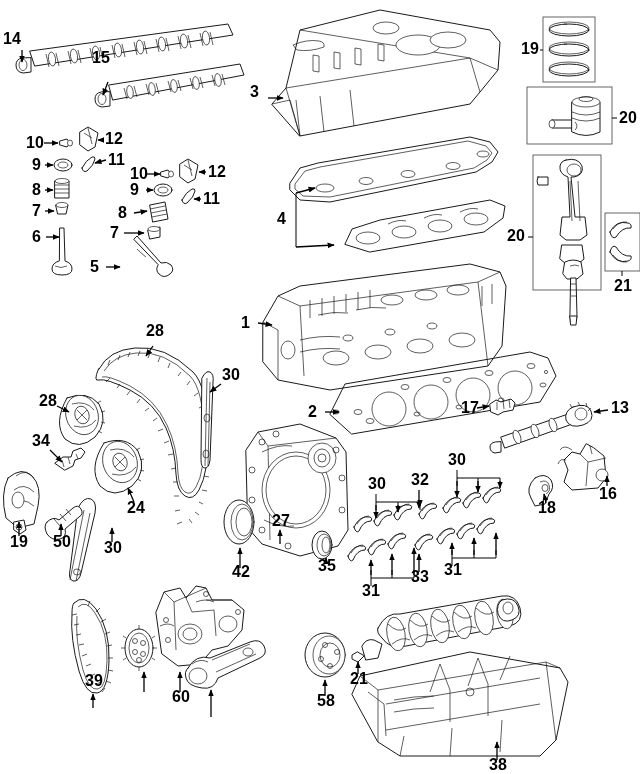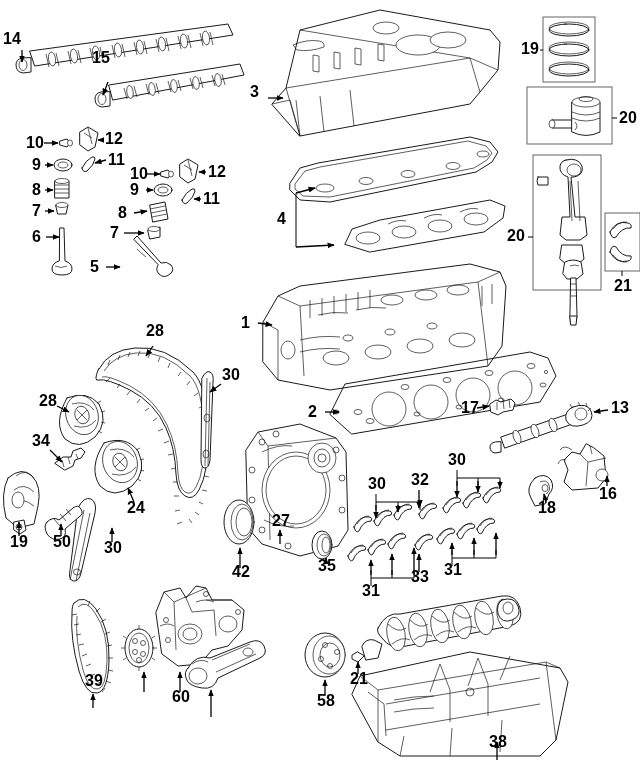--- a/index.html
+++ b/index.html
@@ -662,19 +662,19 @@
   <div class="lbl" style="left:448px;top:452px">30</div>
   <div class="lbl" style="left:362px;top:583px">31</div>
   <div class="lbl" style="left:444px;top:562px">31</div>
   <div class="lbl" style="left:411px;top:472px">32</div>
   <div class="lbl" style="left:411px;top:569px">33</div>
 
   <div class="lbl" style="left:350px;top:671px">21</div>
   <div class="lbl" style="left:318px;top:558px">35</div>
   <div class="lbl" style="left:232px;top:564px">42</div>
   <div class="lbl" style="left:317px;top:693px">58</div>
-  <div class="lbl" style="left:489px;top:734px">38</div>
+  <div class="lbl" style="left:489px;top:757px">38</div>
   <div class="lbl" style="left:85px;top:673px">39</div>
   <div class="lbl" style="left:172px;top:689px">60</div>
   <div class="lbl" style="left:136px;top:689px"></div>
   <div class="lbl" style="left:203px;top:714px"></div>
 
 </div>
 
 </body></html>

